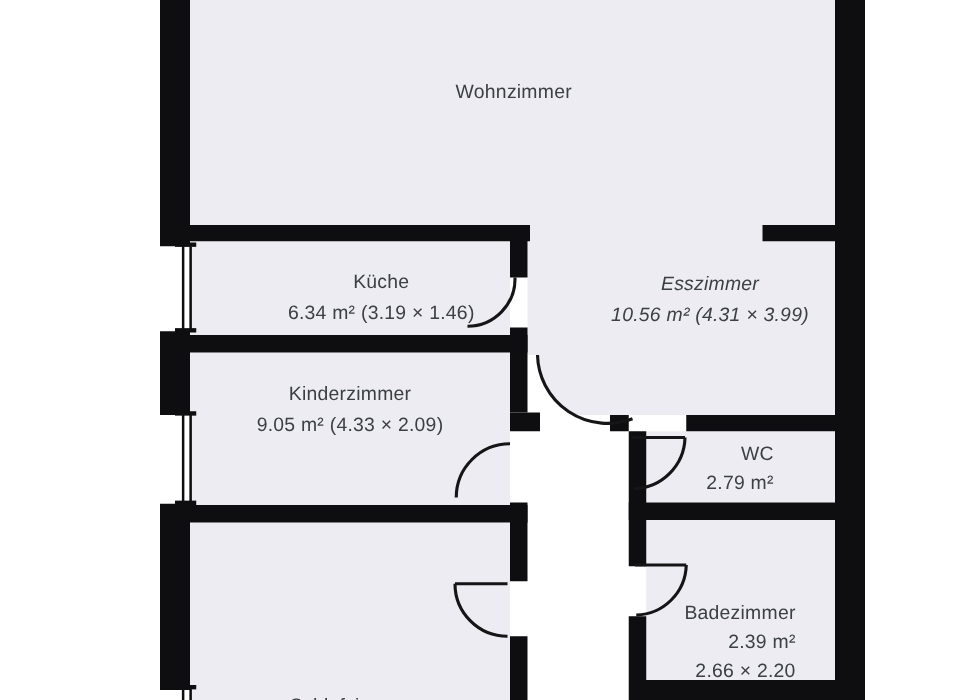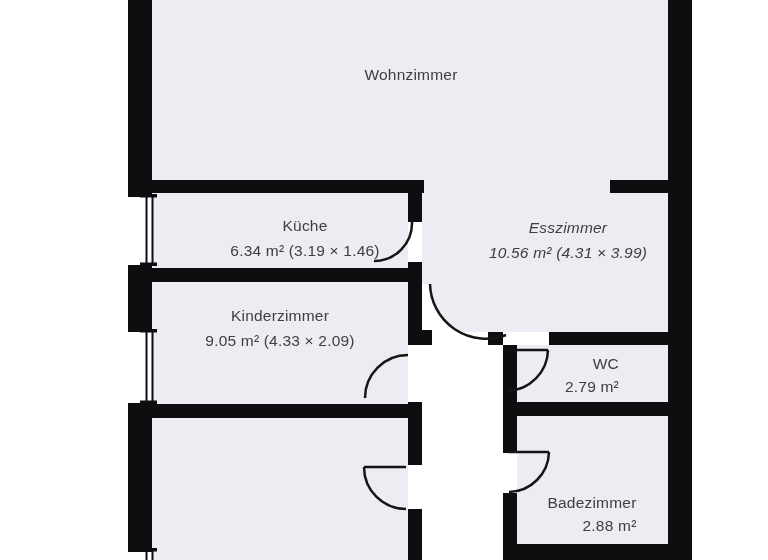--- a/index.html
+++ b/index.html
@@ -129,20 +129,21 @@
     <div>9.05 m² (4.33 × 2.09)</div>
   </div>
 
   <div class="room-label compact" style="left:592px; top:375px;">
     <div>WC</div>
     <div>2.79 m²</div>
   </div>
 
   <div class="room-label compact" style="left:592px; top:482px;margin-top:32px;">
     <div>Badezimmer</div>
-    <div>2.88 m²</div>
+    <div>2.39 m²</div>
+    <div>2.66 × 2.20</div>
   </div>
 
   <div class="room-label" style="left:280px; top:565px;">
     <div>Schlafzimmer</div>
   </div>
 
 </div>
 
 </body></html>

